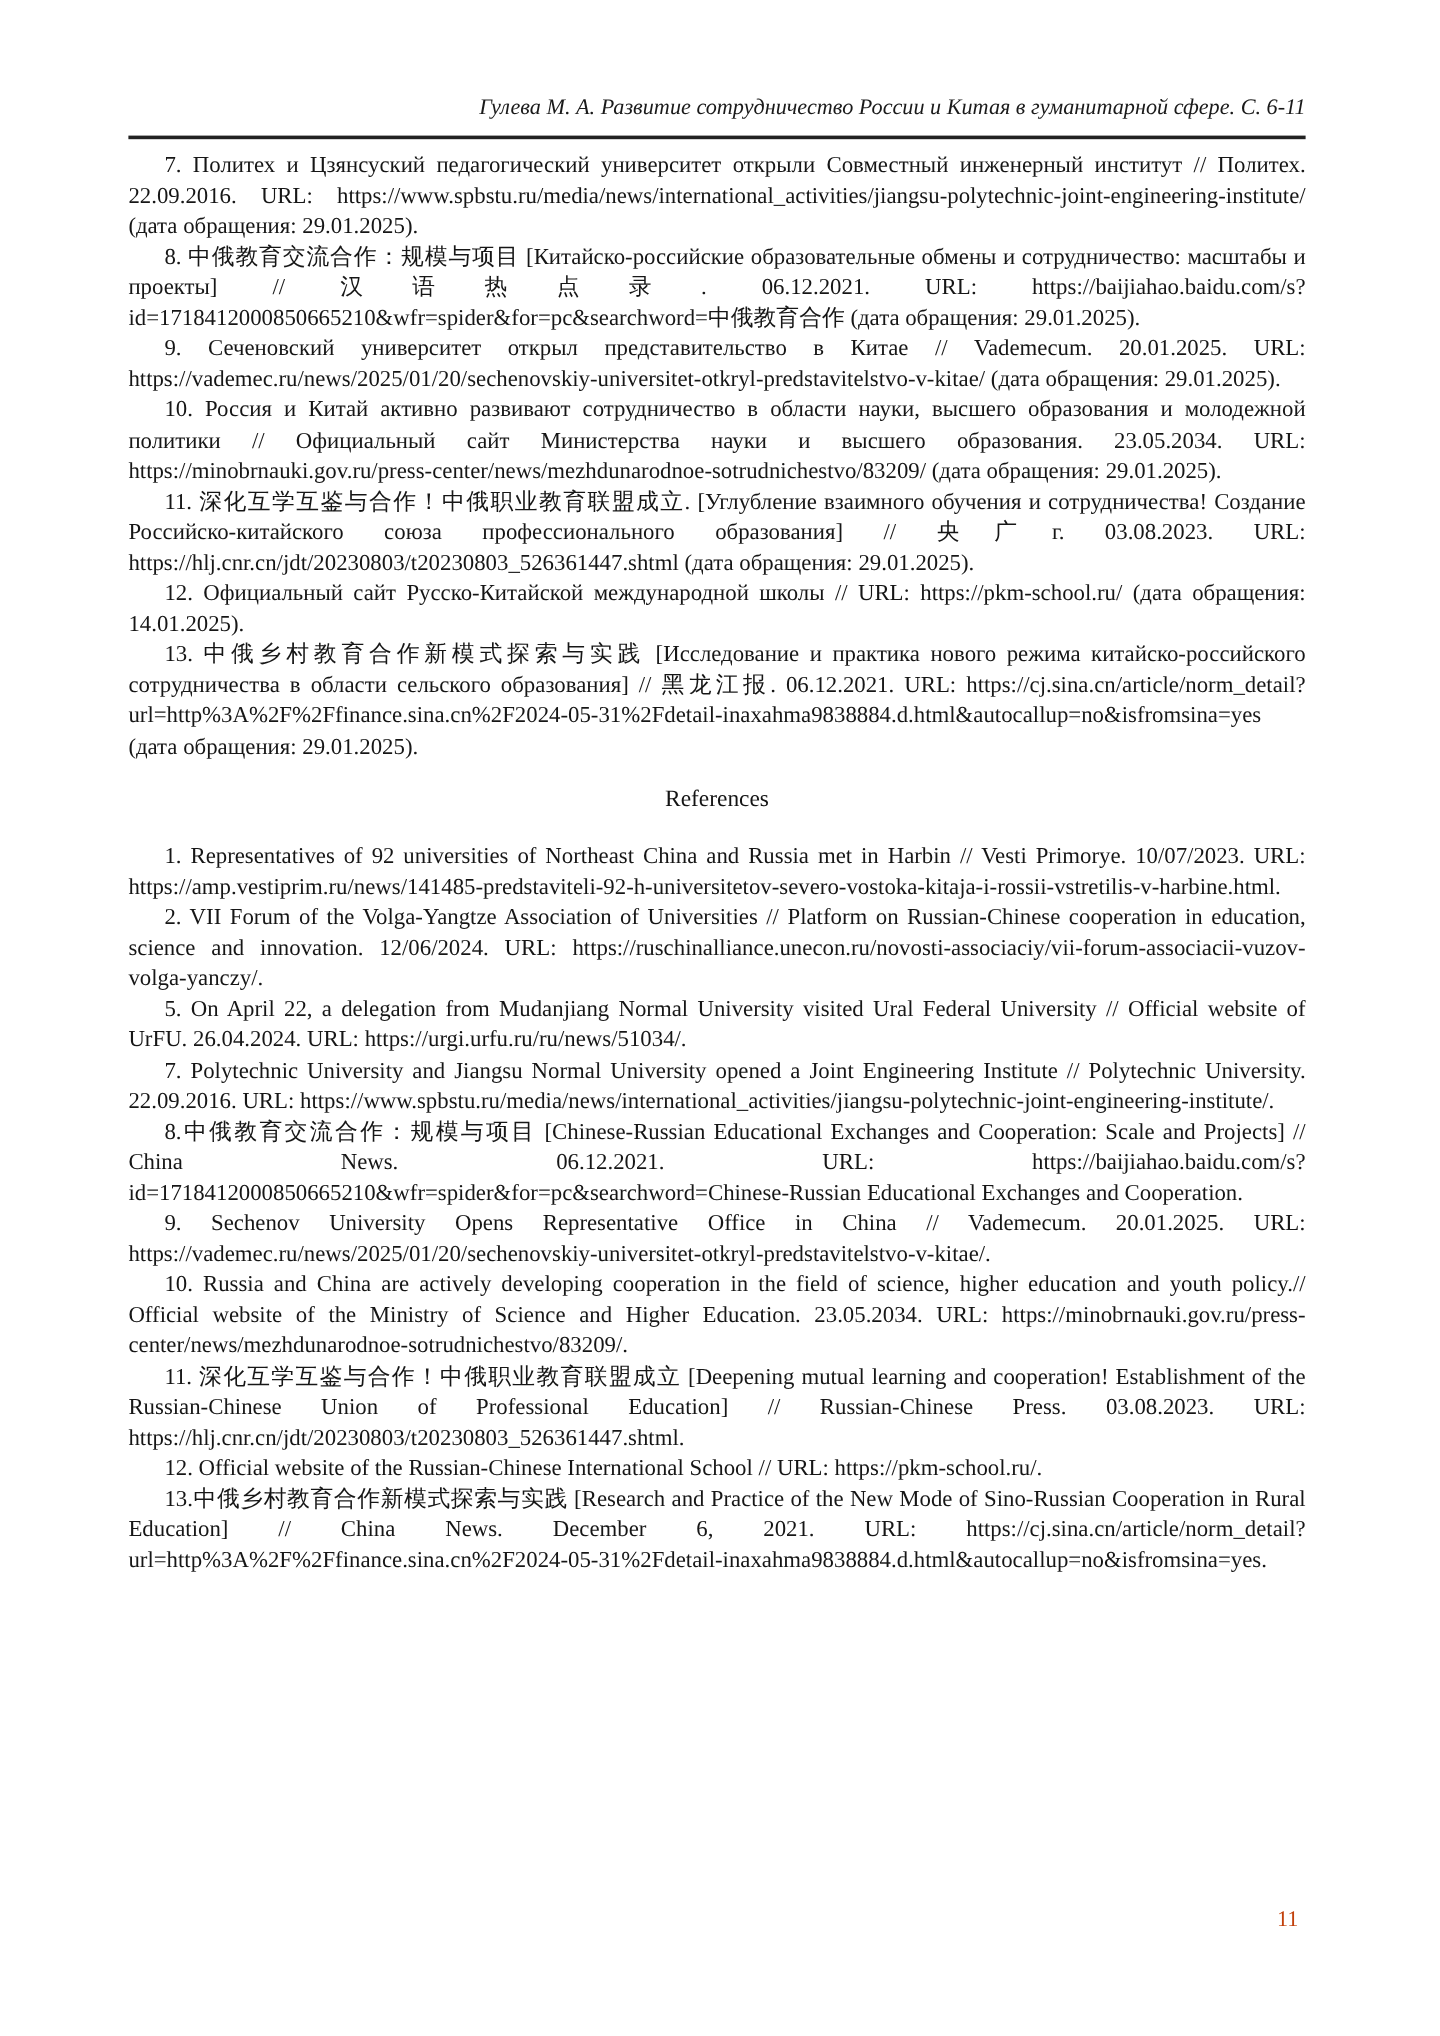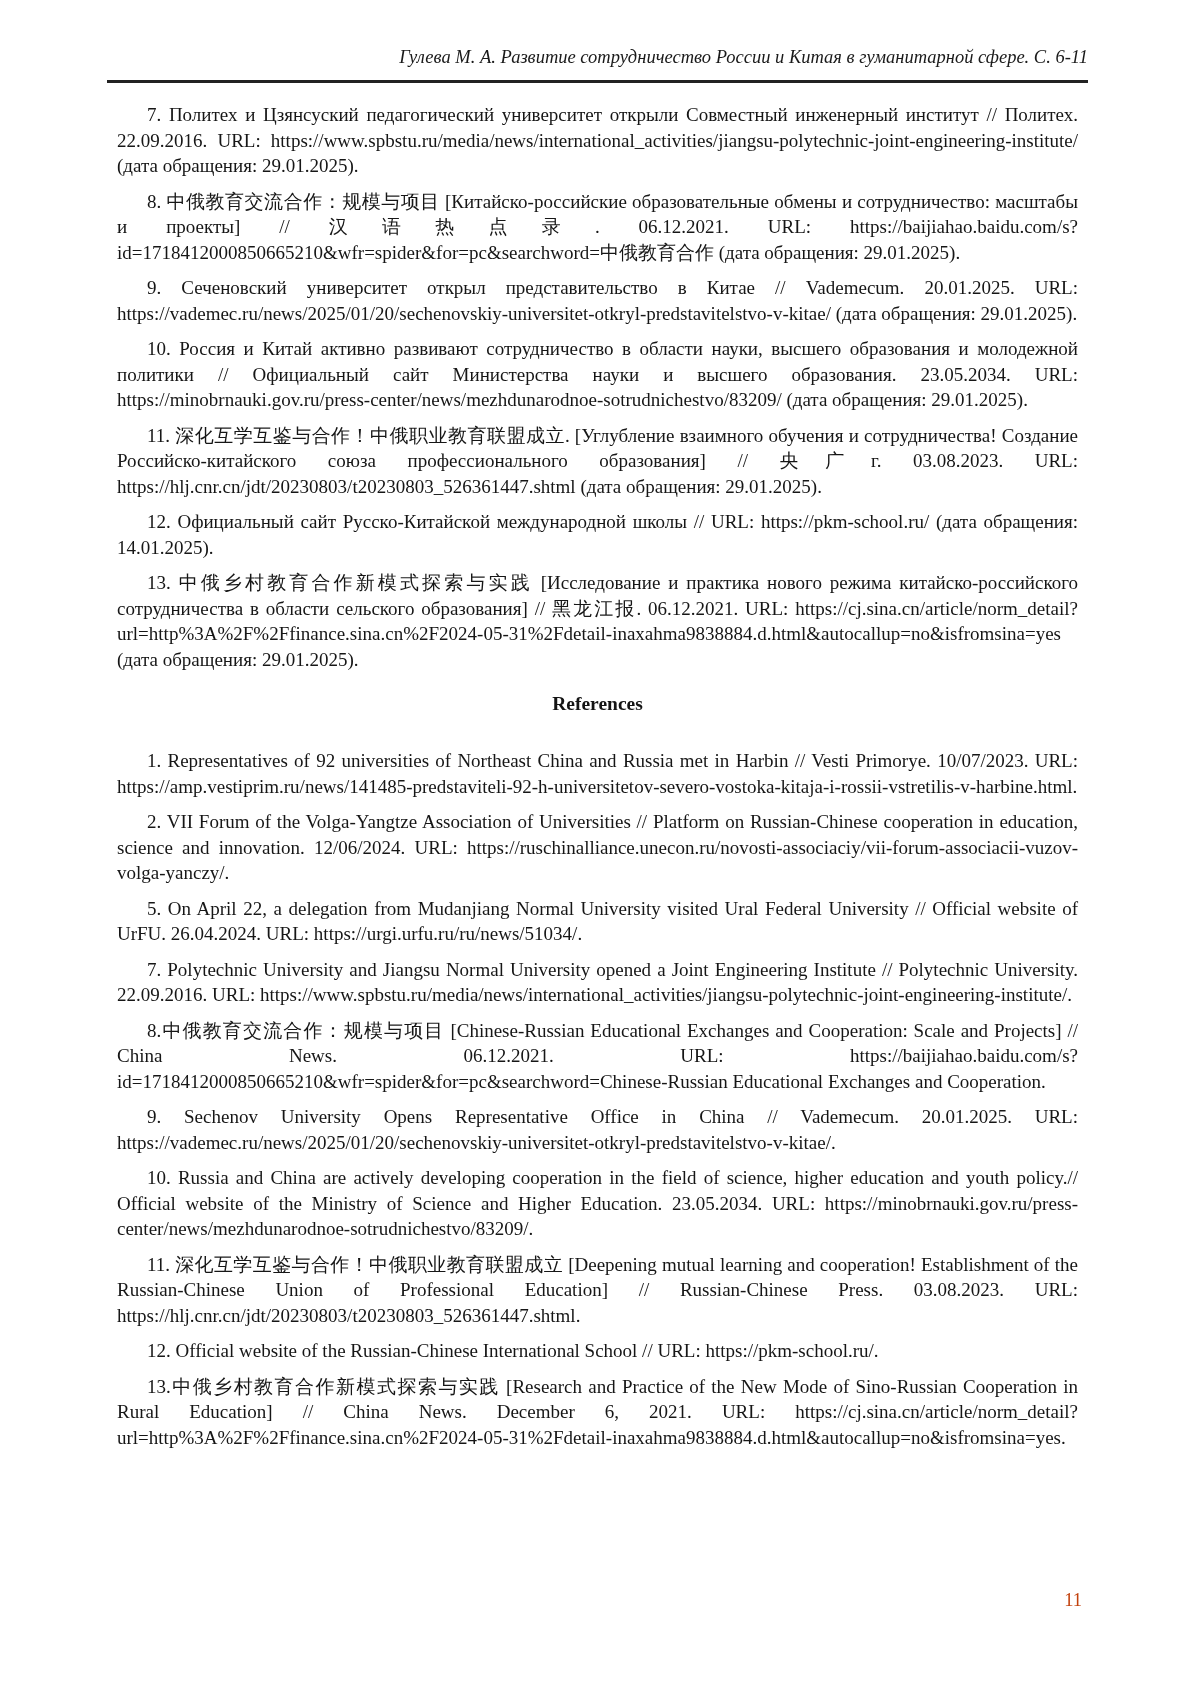--- a/index.html
+++ b/index.html
@@ -17,48 +17,48 @@
     color: #161616;
     font-family: "Liberation Serif", "DejaVu Serif", serif;
   }
   .content {
     position: absolute;
     left: 107px;
     top: 0;
     width: 981px;
   }
   .running-header {
-    margin-top: 46px;
+    margin-top: 79px;
     text-align: right;
     font-style: italic;
     font-size: 18.5px;
     line-height: 22px;
     color: #1a1a1a;
   }
   .header-rule {
     border: none;
     border-top: 3px solid #222222;
     margin: 12px 0 0 0;
   }
   .refs-section {
     padding-top: 9px;
   }
   .ref {
-    margin: 10px;
+    margin: 0;
     font-size: 19px;
     line-height: 25.5px;
     text-align: justify;
     text-indent: 30px;
     overflow-wrap: anywhere;
     color: #161616;
   }
   .refs-heading {
     font-size: 19.5px;
     line-height: 26px;
-    font-weight: bold;
+    font-weight: normal;
     text-align: center;
     margin: 19px 0 12px 0;
     color: #141414;
   }
   .page-number {
     position: absolute;
     top: 1589px;
     right: 118px;
     font-size: 18.5px;
     line-height: 22px;

